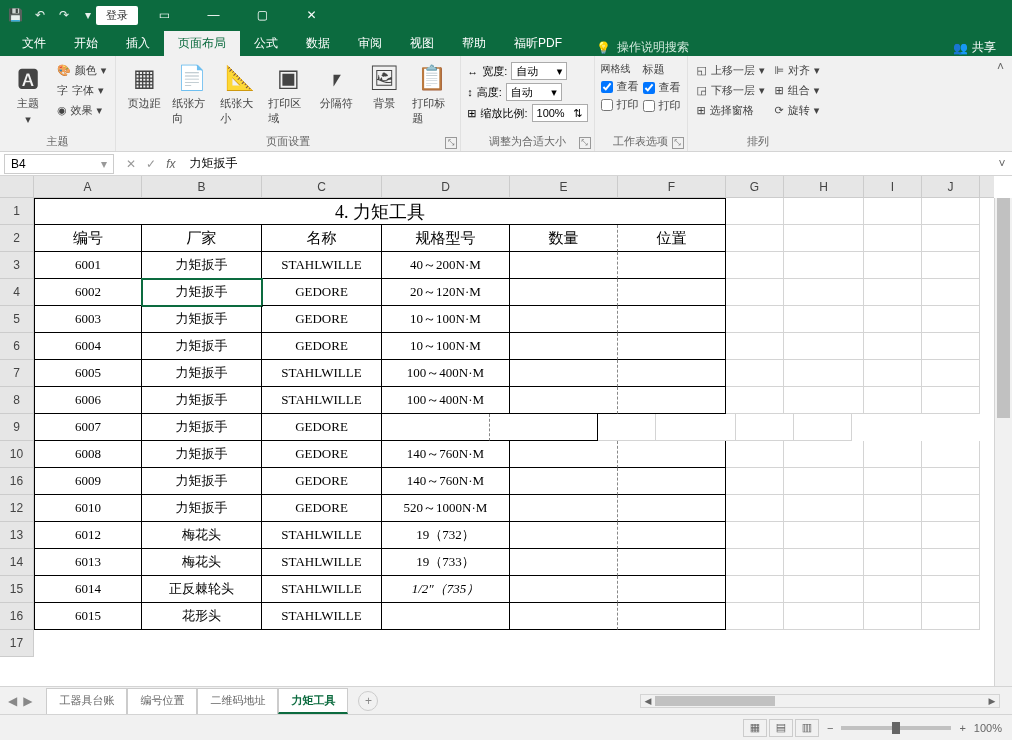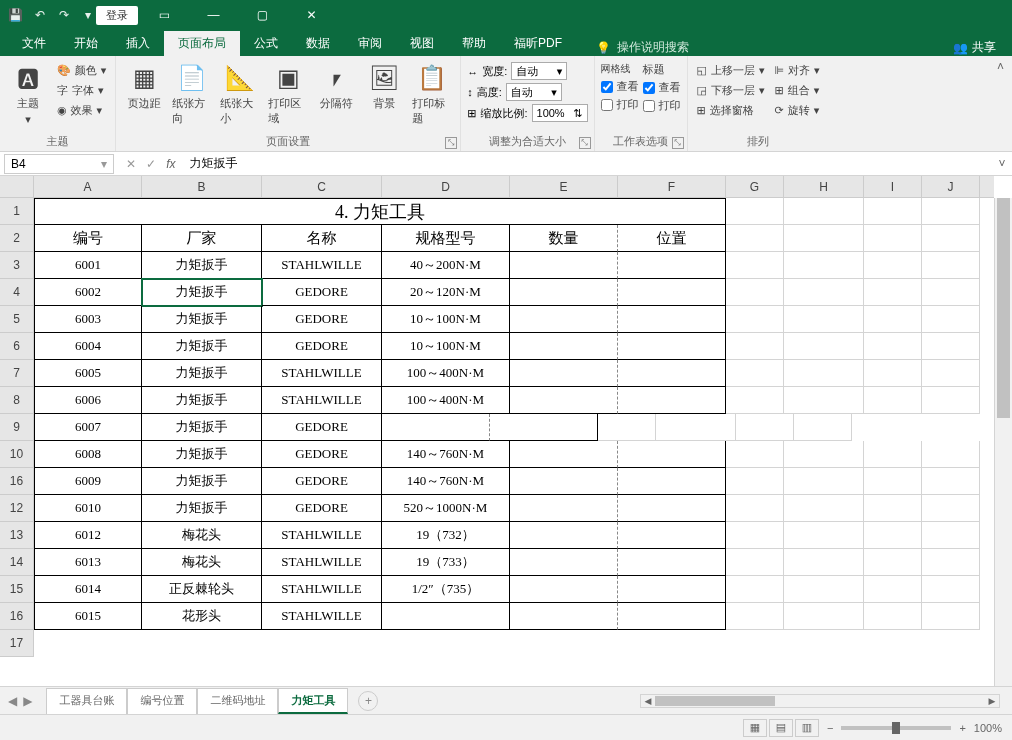--- a/index.html
+++ b/index.html
@@ -485,21 +485,21 @@
         <div class="gcell tbl" style="width: 108px;"></div>
         <div class="gcell " style="width: 58px;"></div>
         <div class="gcell " style="width: 80px;"></div>
         <div class="gcell " style="width: 58px;"></div>
         <div class="gcell " style="width: 58px;"></div>
       </div>
       <div class="grow data-row">
         <div class="gcell tbl tbl-left" style="width: 108px;">6014</div>
         <div class="gcell tbl" style="width: 120px;">正反棘轮头</div>
         <div class="gcell tbl" style="width: 120px;">STAHLWILLE</div>
-        <div class="gcell tbl" style="width: 128px;">1/2″（735）</div>
+        <div class="gcell tbl" style="width: 128px; font-style: italic;">1/2″（735）</div>
         <div class="gcell tbl page-break" style="width: 108px;"></div>
         <div class="gcell tbl" style="width: 108px;"></div>
         <div class="gcell " style="width: 58px;"></div>
         <div class="gcell " style="width: 80px;"></div>
         <div class="gcell " style="width: 58px;"></div>
         <div class="gcell " style="width: 58px;"></div>
       </div>
       <div class="grow data-row">
         <div class="gcell tbl tbl-left" style="width: 108px;">6015</div>
         <div class="gcell tbl" style="width: 120px;">花形头</div>

